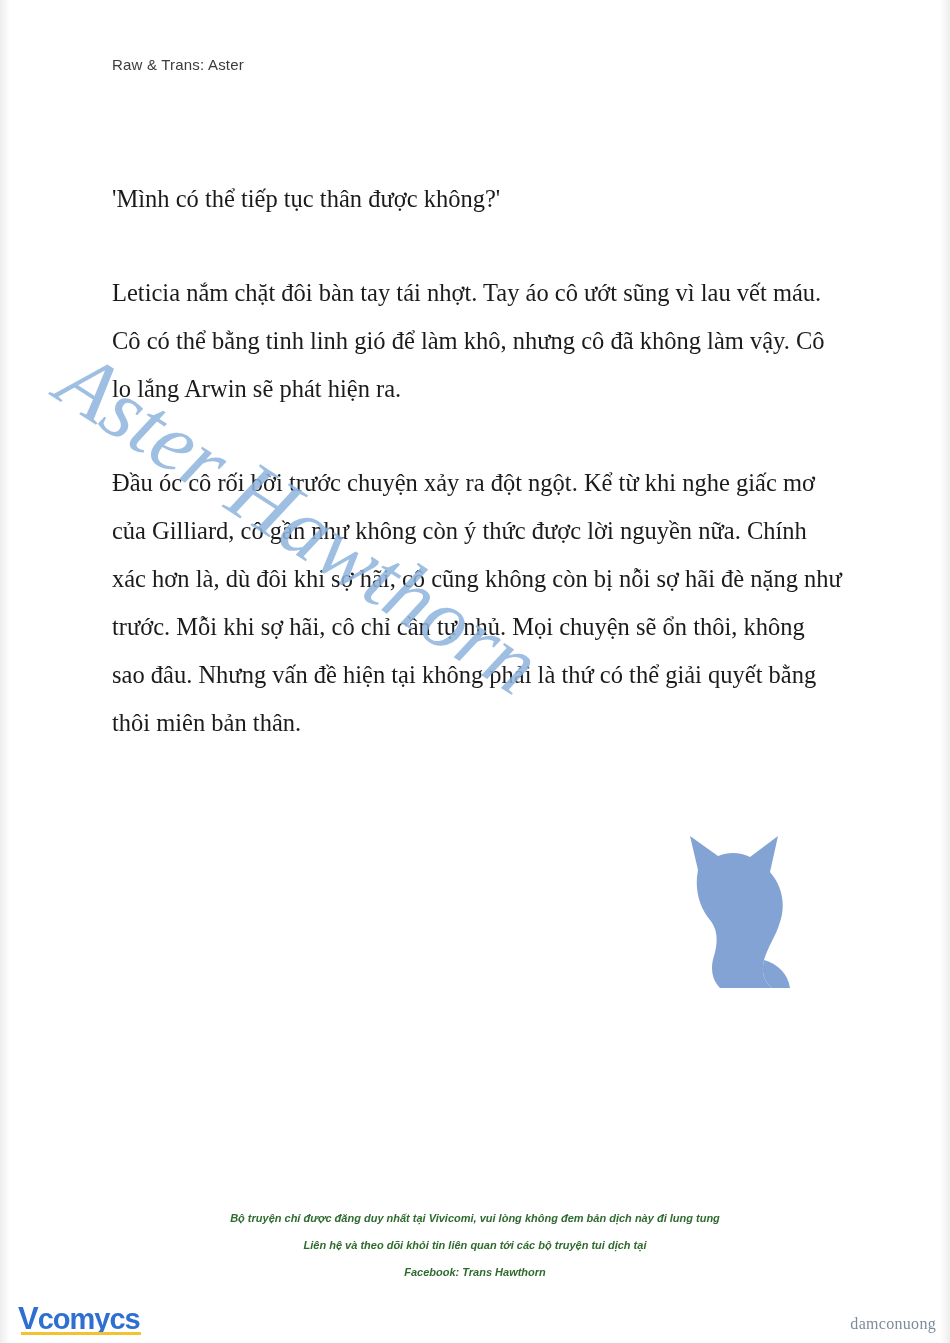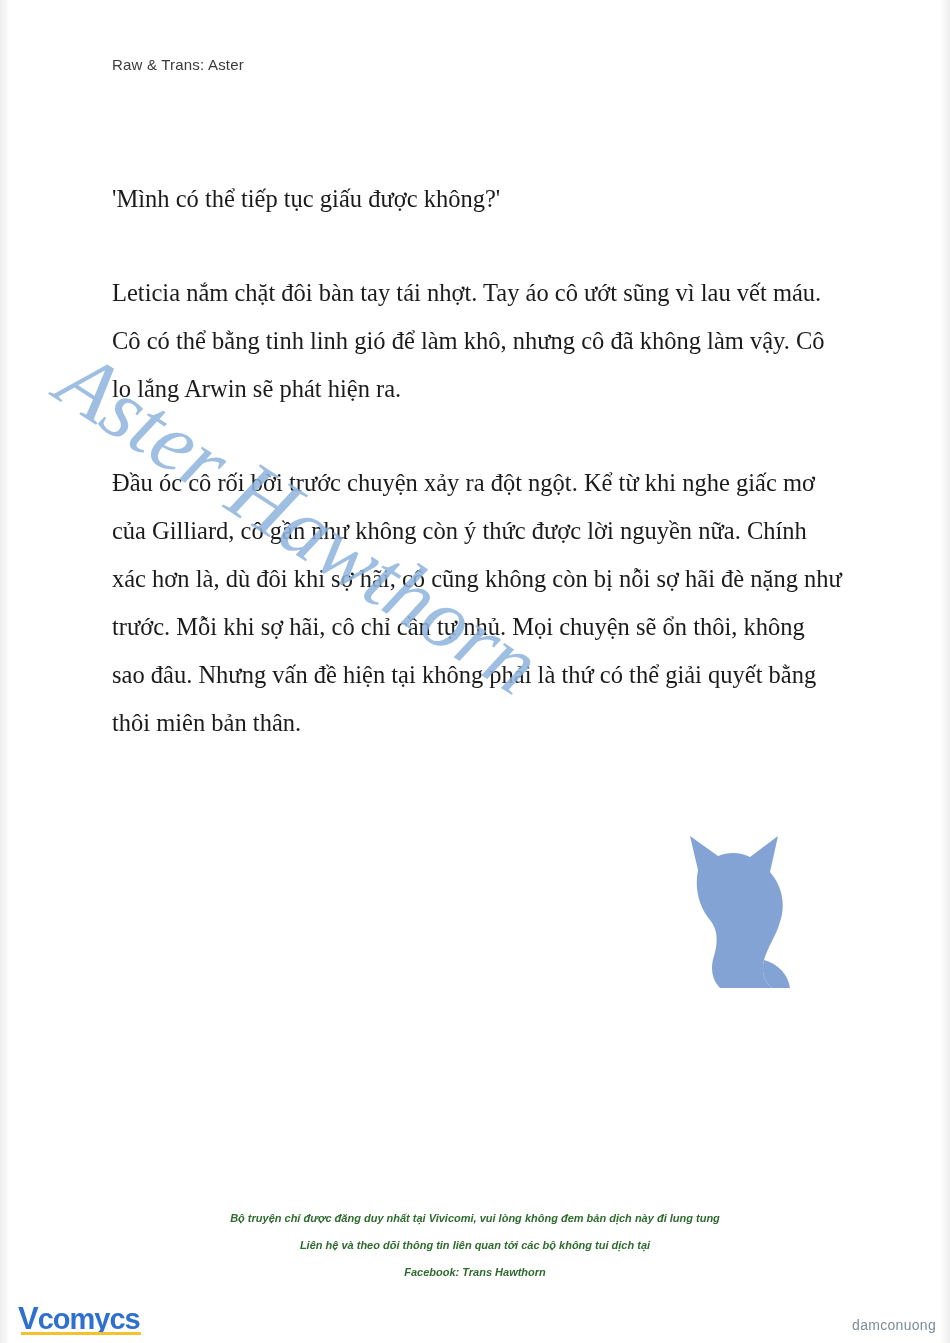--- a/index.html
+++ b/index.html
@@ -116,22 +116,22 @@
     left: 3px;
     bottom: 2px;
     width: 120px;
     height: 3px;
     background: #f2c230;
   }
   .site-tag {
     position: absolute;
     right: 14px;
     bottom: 10px;
-    font-family: Liberation Sans, sans-serif;
-    font-size: 14px;
+    font-family: Liberation Serif, serif;
+    font-size: 16px;
     color: #7d8c99;
     letter-spacing: 0.3px;
   }
   .edge-shadow-left {
     position: absolute;
     top: 0; bottom: 0; left: 0;
     width: 10px;
     background: linear-gradient(to right, rgba(0,0,0,0.07), rgba(0,0,0,0));
     pointer-events: none;
   }
@@ -144,39 +144,39 @@
   }
 </style>
 </head>
 <body>
 
 <div class="page">
 
   <div class="credit-header">Raw &amp; Trans: Aster</div>
 
   <div class="content">
-    <p class="para">'Mình có thể tiếp tục giấu được không?'</p>
+    <p class="para">'Mình có thể tiếp tục thân được không?'</p>
     <p class="para">Leticia nắm chặt đôi bàn tay tái nhợt. Tay áo cô ướt sũng vì lau vết máu. Cô có thể bằng tinh linh gió để làm khô, nhưng cô đã không làm vậy. Cô lo lắng Arwin sẽ phát hiện ra.</p>
     <p class="para">Đầu óc cô rối bời trước chuyện xảy ra đột ngột. Kể từ khi nghe giấc mơ của Gilliard, cô gần như không còn ý thức được lời nguyền nữa. Chính xác hơn là, dù đôi khi sợ hãi, cô cũng không còn bị nỗi sợ hãi đè nặng như trước. Mỗi khi sợ hãi, cô chỉ cần tự nhủ. Mọi chuyện sẽ ổn thôi, không sao đâu. Nhưng vấn đề hiện tại không phải là thứ có thể giải quyết bằng thôi miên bản thân.</p>
   </div>
 
   <div class="watermark-text">Aster Hawthorn</div>
 
   <div class="watermark-cat">
     <svg viewBox="0 0 140 165" width="140" height="165" aria-hidden="true">
       <path d="M38 40 L30 6 L58 26 C68 22 80 22 90 27 L118 6 L110 42 C122 56 126 74 120 92
                C116 106 108 116 104 130 C101 142 104 152 112 158 L60 158
                C52 150 50 138 54 126 C58 112 58 100 50 90 C40 78 34 60 38 40 Z" fill="#6f93cf" opacity="0.95"></path>
       <path d="M104 130 C118 134 128 144 130 158 L112 158 C104 152 101 142 104 130 Z" fill="#6f93cf" opacity="0.95"></path>
     </svg>
   </div>
 
   <div class="footer-note">
     <div>Bộ truyện chỉ được đăng duy nhất tại Vivicomi, vui lòng không đem bản dịch này đi lung tung</div>
-    <div>Liên hệ và theo dõi thông tin liên quan tới các bộ không tui dịch tại</div>
+    <div>Liên hệ và theo dõi khỏi tin liên quan tới các bộ truyện tui dịch tại</div>
     <div>Facebook: Trans Hawthorn</div>
   </div>
 
   <div class="bottom-bar">
     <div class="brand-logo">
       <span class="v-mark">V</span>
       <span>comycs</span>
       <span class="logo-underline"></span>
     </div>
     <div class="site-tag">damconuong</div>

